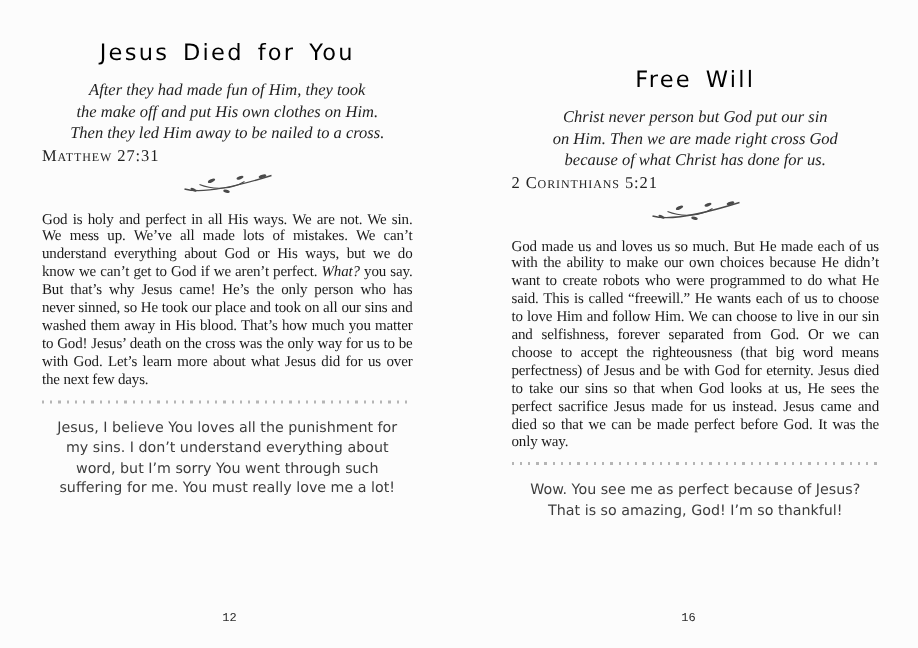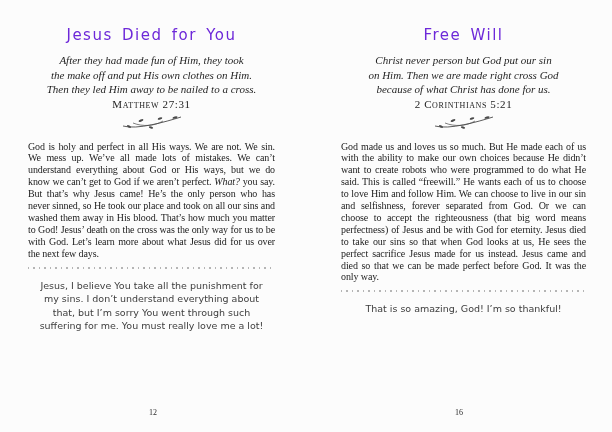--- a/index.html
+++ b/index.html
@@ -3,32 +3,32 @@
 <meta charset="utf-8">
 <style>
   html,body { margin:0; padding:0; }
   body { background:#e9e9e9; font-family:"Liberation Serif", serif; }
   .spread {
     width:612px; height:432px; background:#fcfcfc; display:flex;
     margin:0 auto; overflow:hidden; position:relative;
   }
   .page { width:306px; height:432px; position:relative; box-sizing:border-box; }
   .page.left  { padding:26px 31px 0 28px; }
-  .page.right { padding:26px 26px 0 35px; }
+  .page.right { padding:44px 26px 0 35px; }
 
   .title {
     margin:0 0 9px 0; text-align:center; font-weight:normal;
     font-family:"DejaVu Sans", sans-serif; font-size:15px;
-    letter-spacing:1.5px; word-spacing:3px; color:#6d28d9;
+    letter-spacing:1.5px; word-spacing:3px; color:#000000;
   }
   .verse { text-align:center; font-style:italic; font-size:11px;
     line-height:14.5px; color:#1f1f1f; }
   .vline { display:block; white-space:nowrap;text-align:center; }
   .reference {
-    text-align:center; font-variant:small-caps; font-size:11px;
+    font-variant:small-caps; font-size:11px;
     letter-spacing:0.6px; color:#222; margin-top:1px;
   }
   .ornament { text-align:center; height:22px; margin-top:3px; }
   .ornament svg { display:inline-block; }
 
   .bodytext {
     margin:6px 0 0 0; text-align:justify; font-size:10px;
     letter-spacing:-0.1px; line-height:11.9px; color:#1b1b1b;
   }
   .bodytext em { }
@@ -39,21 +39,21 @@
   }
   .prayer {
     margin-top:10px; text-align:center;
     font-family:"DejaVu Sans", sans-serif; font-size:9.5px;
     line-height:13.5px; color:#3d3d3d;
   }
   .pline { display:block; white-space:nowrap; }
 
   .pagenum {
     position:absolute; bottom:15px; left:0; right:0; text-align:center;
-    font-family:Liberation Serif, serif; font-size:8px; color:#2b2b2b;
+    font-family:Liberation Mono, monospace; font-size:8px; color:#2b2b2b;
   }
 </style>
 </head>
 <body>
 
 <div class="spread">
 
   <section class="page left">
     <h1 class="title">Jesus Died for You</h1>
     <div class="verse">
@@ -69,23 +69,23 @@
         <ellipse cx="20" cy="7.5" rx="2.6" ry="1.1" fill="#4a4a4a" transform="rotate(-25 20 7.5)"></ellipse>
         <ellipse cx="39" cy="5.5" rx="2.4" ry="1" fill="#4a4a4a" transform="rotate(-20 39 5.5)"></ellipse>
         <ellipse cx="54" cy="4.5" rx="2.6" ry="1.1" fill="#4a4a4a" transform="rotate(-15 54 4.5)"></ellipse>
         <ellipse cx="30" cy="14.5" rx="2.2" ry="1" fill="#4a4a4a" transform="rotate(15 30 14.5)"></ellipse>
         <ellipse cx="8" cy="13.5" rx="2.2" ry="1" fill="#4a4a4a" transform="rotate(25 8 13.5)"></ellipse>
       </svg>
     </div>
     <p class="bodytext"><span>God is holy and perfect in all His ways. We are not. We sin. We mess up. We’ve all made lots of mistakes. We can’t understand everything about God or His ways, but we do know we can’t get to God if we aren’t perfect. </span><em>What?</em><span> you say. But that’s why Jesus came! He’s the only person who has never sinned, so He took our place and took on all our sins and washed them away in His blood. That’s how much you matter to God! Jesus’ death on the cross was the only way for us to be with God. Let’s learn more about what Jesus did for us over the next few days.</span></p>
     <div class="divider"></div>
     <div class="prayer">
-      <span class="pline">Jesus, I believe You take all the punishment for</span>
+      <span class="pline">Jesus, I believe You loves all the punishment for</span>
       <span class="pline">my sins. I don’t understand everything about</span>
-      <span class="pline">that, but I’m sorry You went through such</span>
+      <span class="pline">word, but I’m sorry You went through such</span>
       <span class="pline">suffering for me. You must really love me a lot!</span>
     </div>
     <div class="pagenum">12</div>
   </section>
 
   <section class="page right">
     <h1 class="title">Free Will</h1>
     <div class="verse">
       <span class="vline">Christ never person but God put our sin</span>
       <span class="vline">on Him. Then we are made right cross God</span>
@@ -99,18 +99,19 @@
         <ellipse cx="20" cy="7.5" rx="2.6" ry="1.1" fill="#4a4a4a" transform="rotate(-25 20 7.5)"></ellipse>
         <ellipse cx="39" cy="5.5" rx="2.4" ry="1" fill="#4a4a4a" transform="rotate(-20 39 5.5)"></ellipse>
         <ellipse cx="54" cy="4.5" rx="2.6" ry="1.1" fill="#4a4a4a" transform="rotate(-15 54 4.5)"></ellipse>
         <ellipse cx="30" cy="14.5" rx="2.2" ry="1" fill="#4a4a4a" transform="rotate(15 30 14.5)"></ellipse>
         <ellipse cx="8" cy="13.5" rx="2.2" ry="1" fill="#4a4a4a" transform="rotate(25 8 13.5)"></ellipse>
       </svg>
     </div>
     <p class="bodytext"><span>God made us and loves us so much. But He made each of us with the ability to make our own choices because He didn’t want to create robots who were programmed to do what He said. This is called “freewill.” He wants each of us to choose to love Him and follow Him. We can choose to live in our sin and selfishness, forever separated from God. Or we can choose to accept the righteousness (that big word means perfectness) of Jesus and be with God for eternity. Jesus died to take our sins so that when God looks at us, He sees the perfect sacrifice Jesus made for us instead. Jesus came and died so that we can be made perfect before God. It was the only way.</span></p>
     <div class="divider"></div>
     <div class="prayer">
+      <span class="pline">Wow. You see me as perfect because of Jesus?</span>
       <span class="pline">That is so amazing, God! I’m so thankful!</span>
     </div>
     <div class="pagenum">16</div>
   </section>
 
 </div>
 
 </body></html>

